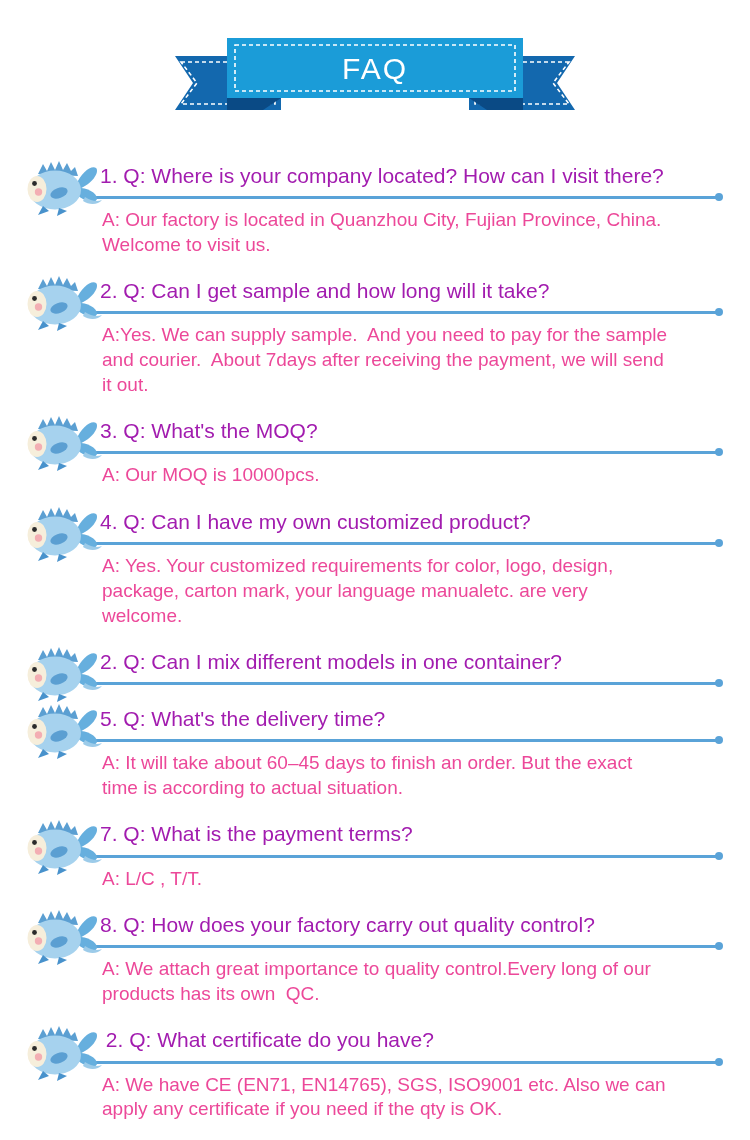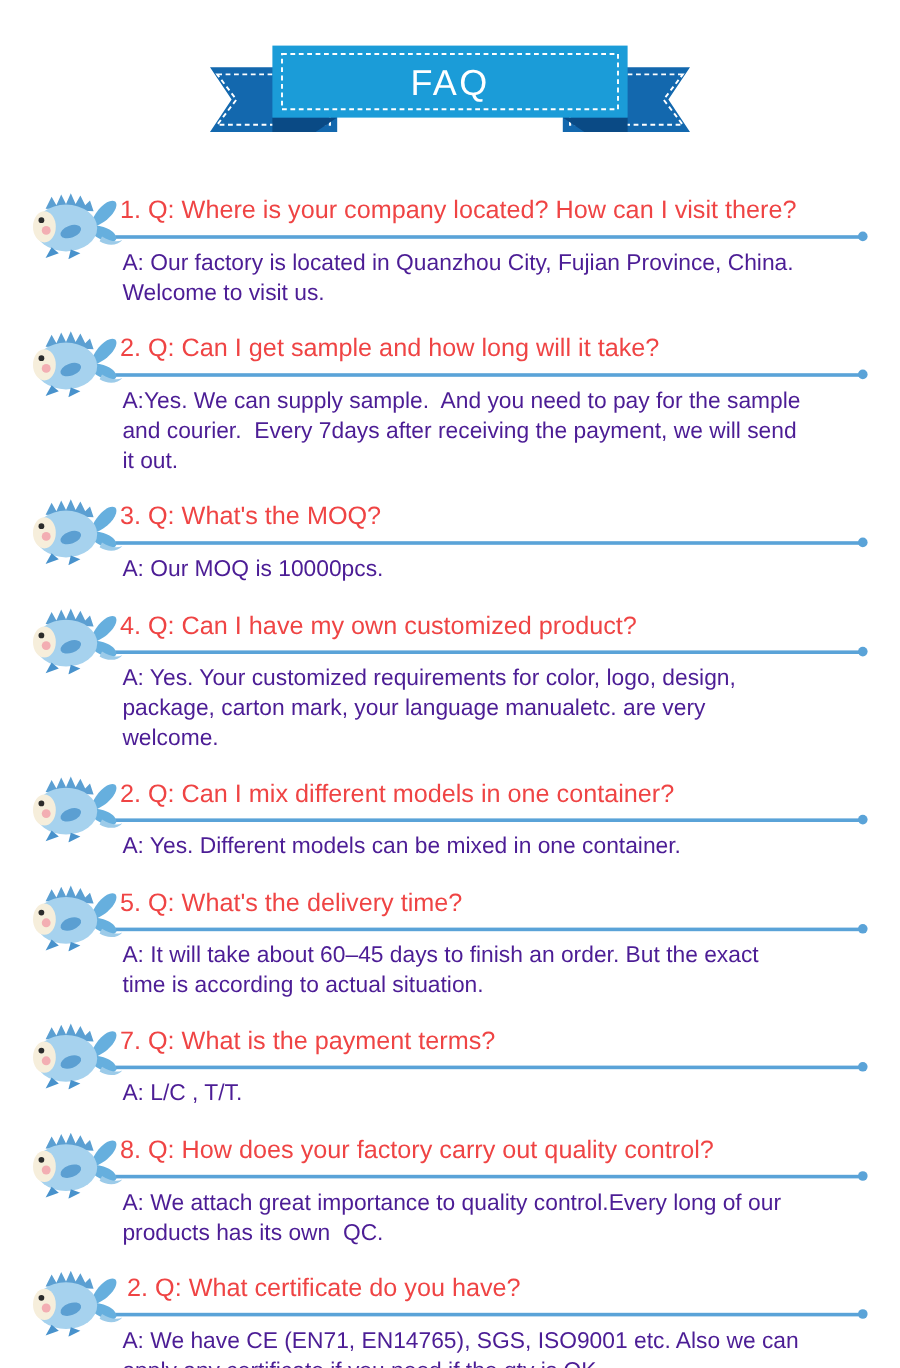--- a/index.html
+++ b/index.html
@@ -17,28 +17,28 @@
   
   .faq-list{padding:42px 28px 0 24px;}
   .faq-item{margin-bottom:16px;}
   .faq-header{display:flex;align-items:flex-end;}
   .fish{width:78px;height:58px;flex:none;margin:0 -6px -17px 0;position:relative;z-index:2;}
   .q-wrap{
     flex:1;position:relative;border-bottom:3px solid #5aa3d8;
     padding:0 0 7px 4px;
   }
   .q-text{
-    color:#ef4444;font-size:21px;line-height:1.25;white-space:pre-wrap;
+    color:#a21caf;font-size:21px;line-height:1.25;white-space:pre-wrap;
   }
   .line-dot{
     position:absolute;right:-1px;bottom:-5px;width:8px;height:8px;
     border-radius:50%;background:#5aa3d8;
   }
   .a-text{
-    margin:9px 52px 0 78px;color:#4c1d95;font-size:19px;line-height:1.3;
+    margin:9px 52px 0 78px;color:#ec4899;font-size:19px;line-height:1.3;
     white-space:pre-wrap;
   }
 </style>
 </head>
 <body>
 
 <svg width="0" height="0" style="position:absolute" aria-hidden="true">
   <defs>
     <g id="fish-def">
 
@@ -104,21 +104,21 @@
     <div class="faq-item">
       <div class="faq-header">
         <svg class="fish" viewBox="0 0 78 58">
             <use href="#fish-def"></use>
           </svg>
         <div class="q-wrap">
           <div class="q-text">2. Q: Can I get sample and how long will it take?</div>
           <span class="line-dot"></span>
         </div>
       </div>
-      <div class="a-text">A:Yes. We can supply sample.  And you need to pay for the sample and courier.  Every 7days after receiving the payment, we will send it out.</div>
+      <div class="a-text">A:Yes. We can supply sample.  And you need to pay for the sample and courier.  About 7days after receiving the payment, we will send it out.</div>
     </div>
 
     <div class="faq-item">
       <div class="faq-header">
         <svg class="fish" viewBox="0 0 78 58">
             <use href="#fish-def"></use>
           </svg>
         <div class="q-wrap">
           <div class="q-text">3. Q: What's the MOQ?</div>
           <span class="line-dot"></span>
@@ -143,21 +143,20 @@
     <div class="faq-item">
       <div class="faq-header">
         <svg class="fish" viewBox="0 0 78 58">
             <use href="#fish-def"></use>
           </svg>
         <div class="q-wrap">
           <div class="q-text">2. Q: Can I mix different models in one container?</div>
           <span class="line-dot"></span>
         </div>
       </div>
-      <div class="a-text">A: Yes. Different models can be mixed in one container.</div>
     </div>
 
     <div class="faq-item">
       <div class="faq-header">
         <svg class="fish" viewBox="0 0 78 58">
             <use href="#fish-def"></use>
           </svg>
         <div class="q-wrap">
           <div class="q-text">5. Q: What's the delivery time?</div>
           <span class="line-dot"></span>

